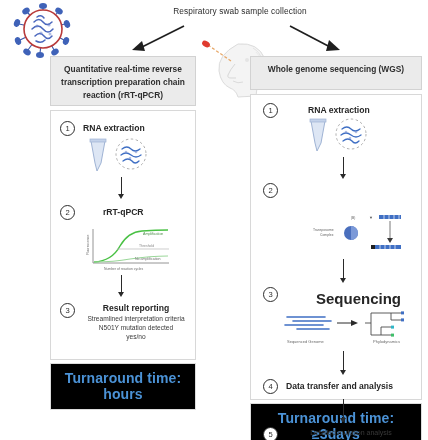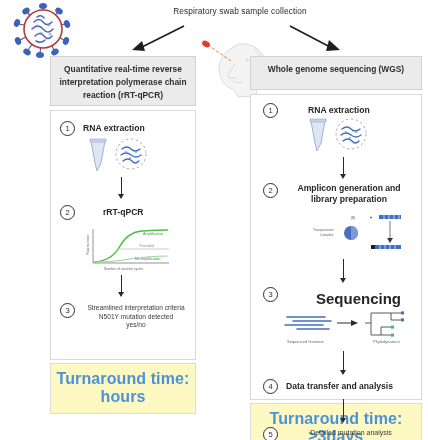--- a/index.html
+++ b/index.html
@@ -52,24 +52,24 @@
     border-top:none;
     background:#ffffff;
     box-sizing:border-box;
     position:relative;
   }
   #bodyL{height:250px;margin-top:4px;border-top:1px solid #d8d8d8;}
   #bodyR{height:306px;margin-top:4px;border-top:1px solid #d8d8d8;}
 
   .tat{
     border:1px solid #dcdcdc;
-    background:#fef9c3;
+    background:#000000;
     text-align:center;
     color:#4b92d6;
-    font-size:16px;font-weight:bold;
+    font-size:14px;font-weight:bold;
     padding:6px 2px 7px;
     box-sizing:border-box;
     margin-top:3px;
     letter-spacing:.1px;
   }
 
   
   .step{position:absolute;display:flex;align-items:flex-start;}
   .num{
     width:15px;height:15px;flex:0 0 15px;
@@ -162,21 +162,21 @@
     <path d="M56 2 L12 24" stroke="#1f1f1f" stroke-width="1.7" fill="none"></path>
     <path d="M14 17 L4 26 L17 27 Z" fill="#1f1f1f"></path>
   </svg>
   <svg id="arrowR" viewBox="0 0 56 34">
     <path d="M2 2 L44 24" stroke="#1f1f1f" stroke-width="1.7" fill="none"></path>
     <path d="M41 16 L52 26 L38 27 Z" fill="#1f1f1f"></path>
   </svg>
 
   <div class="col" id="colL">
 
-    <div class="hdr">Quantitative real-time reverse interpretation polymerase chain reaction (rRT-qPCR)</div>
+    <div class="hdr">Quantitative real-time reverse transcription preparation chain reaction (rRT-qPCR)</div>
 
     <div class="body-box" id="bodyL">
 
       <div class="step" style="left:9px;top:10px;">
         <div class="num">1</div>
         <div class="slabel" style="margin-left:8px;margin-top:2px;">RNA extraction</div>
       </div>
 
       <svg class="gfx" style="left:32px;top:26px;" width="78" height="40" viewBox="0 0 78 40">
         <g>
@@ -220,20 +220,21 @@
       </svg>
 
       <div class="vconn" style="left:66px;top:164px;height:22px;">
         <div class="shaft" style="height:17px;"></div>
           <div class="head" style="top:17px;"></div>
       </div>
 
       <div class="step" style="left:9px;top:192px;width:132px;">
         <div class="num">3</div>
         <div style="margin-left:7px;width:108px;text-align:center;">
+          <div class="slabel">Result reporting</div>
           <div class="ssub" style="white-space:pre-line;margin-top:1px;">Streamlined interpretation criteria
 N501Y mutation detected
 yes/no</div>
         </div>
       </div>
 
     </div>
 
     <div class="tat">Turnaround time:  hours</div>
   </div>
@@ -265,21 +266,20 @@
         </g>
       </svg>
 
       <div class="vconn" style="left:88px;top:62px;height:22px;">
         <div class="shaft" style="height:17px;"></div>
           <div class="head" style="top:17px;"></div>
       </div>
 
       <div class="step" style="left:12px;top:88px;width:152px;">
         <div class="num">2</div>
-        <div class="slabel" style="margin-left:7px;width:128px;text-align:center;">Amplicon generation and library preparation</div>
       </div>
 
       <svg class="gfx" style="left:44px;top:118px;" width="120" height="46" viewBox="0 0 120 46">
         <g>
           <text x="56" y="6" font-size="3.2" fill="#555" font-family="Liberation Sans, sans-serif">(B)</text>
           <g>
             <rect x="84" y="2" width="22" height="4" fill="#3f6fc4"></rect>
             <g stroke="#ffffff" stroke-width=".7">
               <line x1="89" y1="2" x2="89" y2="6"></line>
                 <line x1="94" y1="2" x2="94" y2="6"></line>

